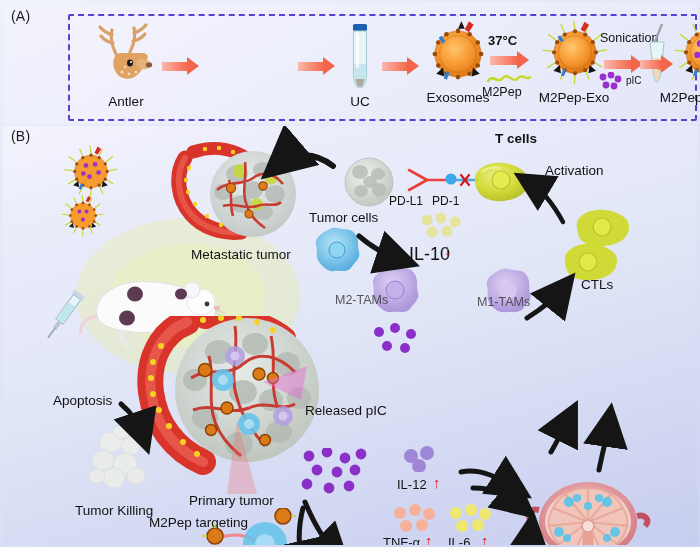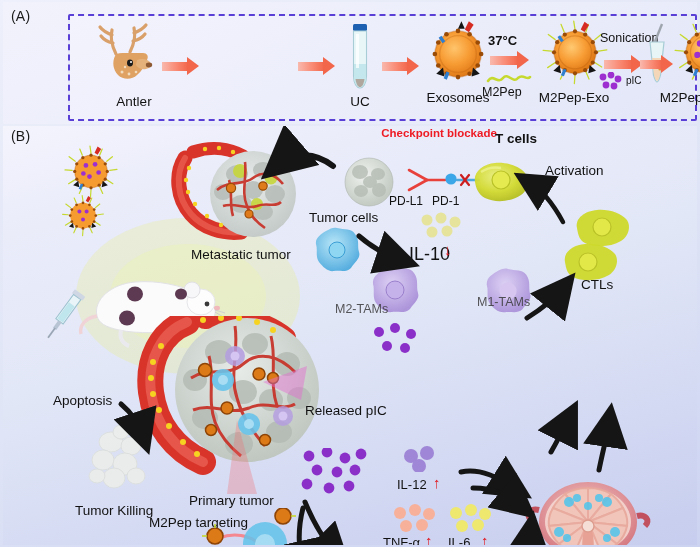--- a/index.html
+++ b/index.html
@@ -115,21 +115,21 @@
           <ellipse cx="57" cy="43" rx="3.2" ry="2.4" fill="#8d5a34"></ellipse>
           <ellipse cx="38" cy="41" rx="3" ry="3.4" fill="#1b1b1b"></ellipse>
           <circle cx="39" cy="40" r="1" fill="#fff"></circle>
           <g fill="#f2dcc0">
             <circle cx="30" cy="50" r="1.5"></circle>
               <circle cx="37" cy="52" r="1.4"></circle>
             <circle cx="44" cy="50" r="1.3"></circle>
               <circle cx="33" cy="45" r="1.2"></circle>
           </g>
         </svg>
-        <span class="cap" style="top:74px;margin-left:8px;">Antler</span>
+        <span class="cap" style="top:74px;">Antler</span>
       </div>
 
       <div class="pinkarrow" style="left:92px;top:46px;width:26px;"></div>
 
 
       <div class="pinkarrow" style="left:228px;top:46px;width:26px;"></div>
 
       <div class="stepA" style="left:262px;top:4px;width:56px;height:95px;">
         <svg class="tube" style="left:17px;top:4px;" width="22" height="66" viewBox="0 0 22 66">
           <rect x="4" y="0" width="14" height="7" rx="1.5" fill="#1d5fb0"></rect>
@@ -523,21 +523,20 @@
           <ellipse cx="39" cy="22" rx="7" ry="6"></ellipse>
         <ellipse cx="22" cy="39" rx="7" ry="6"></ellipse>
           <ellipse cx="40" cy="38" rx="7" ry="7"></ellipse>
         <ellipse cx="31" cy="30" rx="7" ry="6"></ellipse>
       </g>
       <circle cx="30" cy="30" r="24" fill="none" stroke="#aeb6ad" stroke-width="1" opacity=".6"></circle>
     </svg>
     <span class="lab" style="left:306px;top:85px;">Tumor cells</span>
 
     <div style="position:absolute;left:371px;top:1px;width:130px;text-align:center;">
-      <div class="lab red" style="position:relative;left:0;top:0;">Checkpoint blockade</div>
     </div>
 
     <svg style="position:absolute;left:390px;top:34px;" width="112" height="40" viewBox="0 0 112 40">
       <g stroke="#e8413c" stroke-width="2.6" fill="none" stroke-linecap="round">
         <path d="M34 20 L16 10"></path>
           <path d="M34 20 L16 30"></path>
           <path d="M34 20 L52 20"></path>
       </g>
       <circle cx="58" cy="19" r="5.6" fill="#3ba7e8"></circle>
       <path d="M64 20 L86 20" stroke="#4fa9dd" stroke-width="2.6" stroke-linecap="round"></path>
@@ -606,21 +605,21 @@
       <defs>
         <radialGradient id="m2g" cx="42%" cy="36%" r="64%">
           <stop offset="0%" stop-color="#dccff4"></stop>
             <stop offset="100%" stop-color="#a98fd8"></stop>
         </radialGradient>
       </defs>
       <path d="M26 3 C34 5 41 3 45 9 C50 16 47 22 49 29 C51 35 45 39 41 45 C36 50 29 47 23 48 C16 49 11 44 7 39 C3 33 6 26 4 20 C3 13 9 9 14 6 C19 3 23 2 26 3 Z" fill="url(#m2g)" opacity=".93"></path>
       <circle cx="26" cy="26" r="9" fill="#c6b2ea"></circle>
       <circle cx="26" cy="26" r="9" fill="none" stroke="#9a7fcc" stroke-width="1"></circle>
     </svg>
-    <span class="lab fade" style="left:332px;top:168px;font-size:12.5px;opacity:.85;margin-top:9px;">M2-TAMs</span>
+    <span class="lab fade" style="left:332px;top:168px;font-size:12.5px;opacity:.85;">M2-TAMs</span>
 
     <svg style="position:absolute;left:480px;top:140px;" width="50" height="50" viewBox="0 0 52 52">
       <path d="M26 3 C34 5 41 3 45 9 C50 16 47 22 49 29 C51 35 45 39 41 45 C36 50 29 47 23 48 C16 49 11 44 7 39 C3 33 6 26 4 20 C3 13 9 9 14 6 C19 3 23 2 26 3 Z" fill="url(#m2g)" opacity=".9"></path>
       <circle cx="26" cy="26" r="9" fill="#d6c6f0"></circle>
     </svg>
     <span class="lab fade" style="left:474px;top:170px;font-size:12.5px;opacity:.85;">M1-TAMs</span>
 
     <svg style="position:absolute;left:128px;top:190px;" width="215" height="185" viewBox="0 0 215 185">
       <defs>
         <radialGradient id="ptMass" cx="45%" cy="36%" r="66%">

